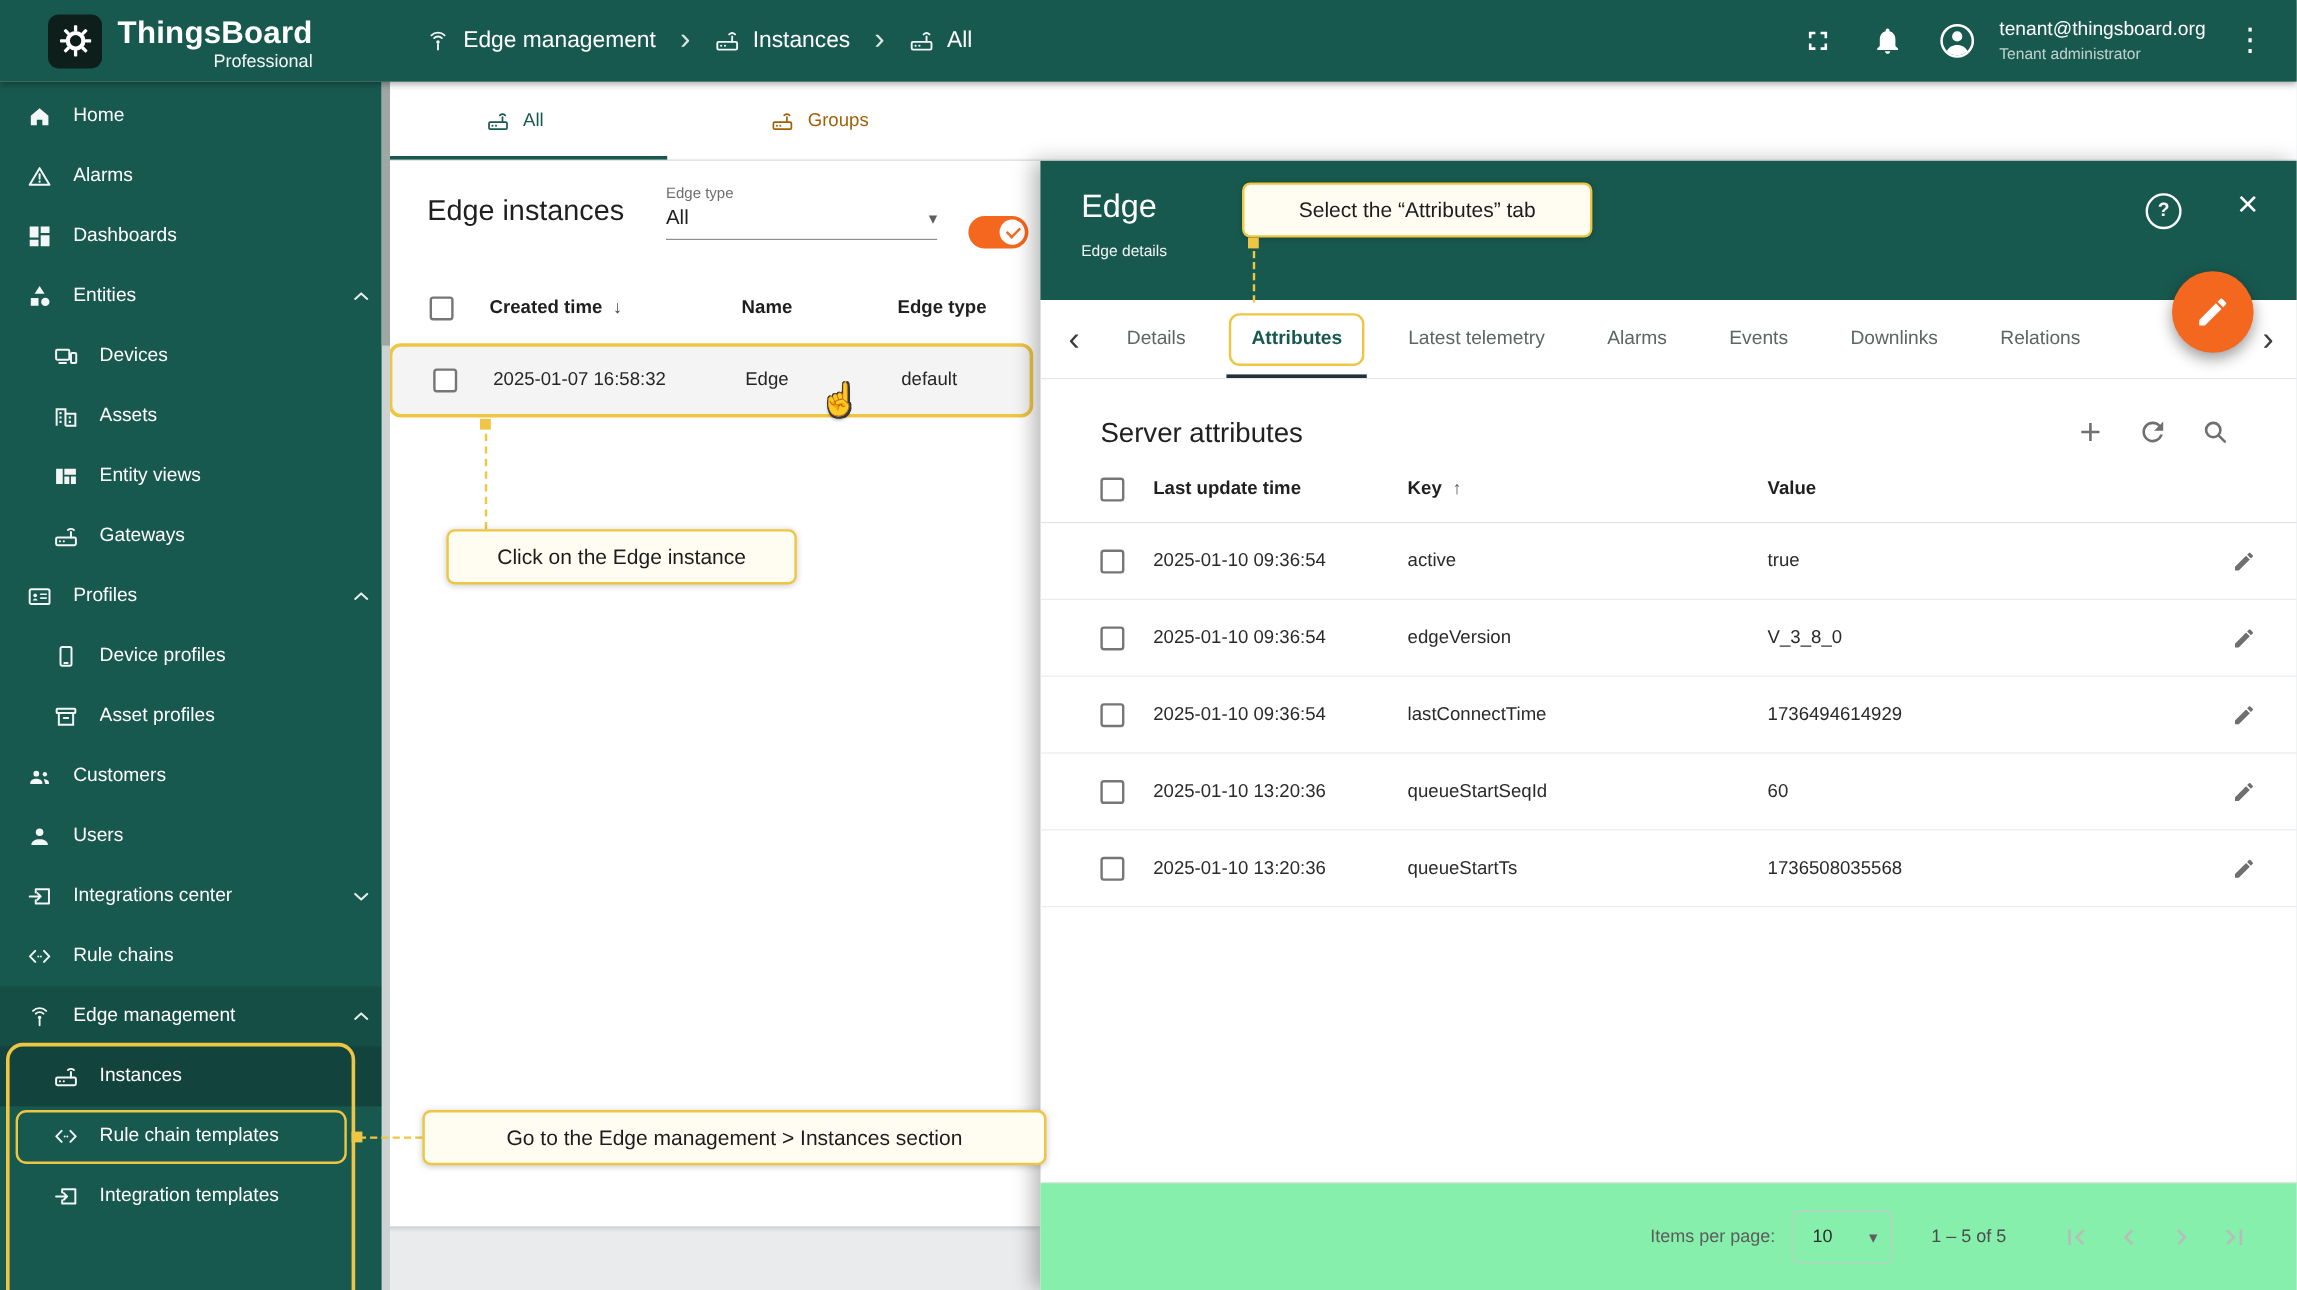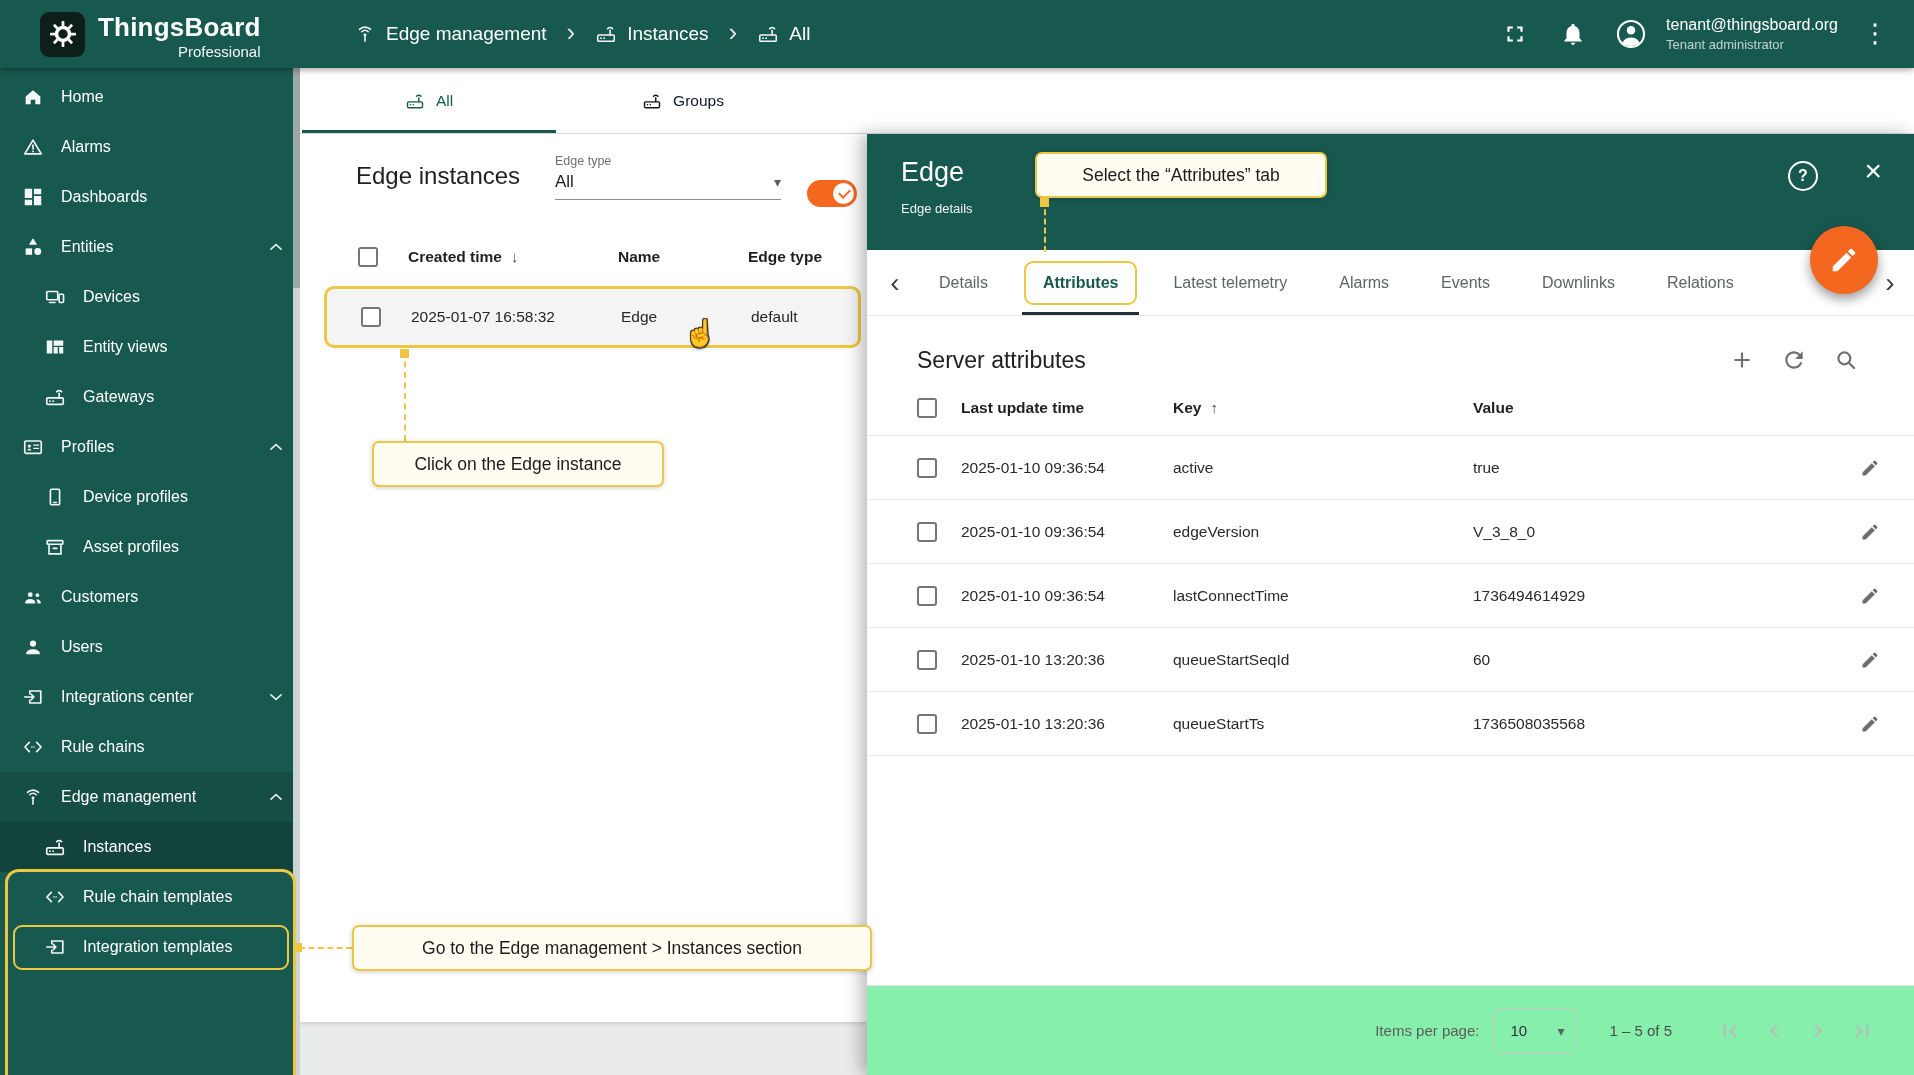--- a/index.html
+++ b/index.html
@@ -21,41 +21,41 @@
   .crumb{display:flex;align-items:center;gap:10px;padding:0 8px;cursor:pointer}
   .crumb-sep{font-size:26px;opacity:.85;padding:0 8px;line-height:1;margin-top:-4px}
   .top-right{margin-left:auto;display:flex;align-items:center;gap:24px}
   .icon-btn{width:34px;height:34px;display:flex;align-items:center;justify-content:center;cursor:pointer}
   .user-meta{line-height:1.35;margin-left:-6px}
   .user-email{font-size:16px}
   .user-role{font-size:13px;opacity:.72}
   .kebab{font-size:26px;width:26px;text-align:center;cursor:pointer}
 
   
-  .sidebar{position:absolute;left:0;top:68px;bottom:0;width:300px;background:var(--primary,#18594f);
+  .sidebar{position:absolute;left:0;top:68px;bottom:0;width:325px;background:var(--primary,#18594f);
     color:#fff;z-index:30;padding-top:4px;overflow:hidden}
   .sb-item{height:50px;display:flex;align-items:center;gap:17px;padding:0 14px 0 22px;
     font-size:16px;cursor:pointer;position:relative;white-space:nowrap}
   .sb-sub{padding-left:44px}
   .sb-ic{width:22px;height:22px;display:flex;flex:0 0 auto;opacity:.95}
   .sb-ic svg{width:22px;height:22px}
   .sb-label{flex:1;overflow:hidden;text-overflow:ellipsis}
   .sb-chev{width:20px;height:20px;opacity:.9;flex:0 0 auto}
   .badge{background:#fff;color:var(--primary,#18594f);font-size:11px;font-weight:bold;
     padding:3px 9px;border-radius:10px;letter-spacing:.4px;margin-right:6px}
   .sb-item.group-open{background:rgba(0,0,0,.12)}
   .sb-item.current{background:rgba(0,0,0,.24)}
   .sb-scrollbar{position:absolute;top:0;right:0;width:7px;height:100%;background:#ccd3d1}
   .sb-thumb{width:7px;height:220px;background:#9da7a4}
 
   
   .content{position:absolute;left:300px;top:68px;right:0;bottom:0;background:#e9ebed}
   .tabbar{height:66px;background:#fff;border-bottom:1px solid #e2e2e2;display:flex;padding-left:2px}
   .tab{width:254px;display:flex;align-items:center;justify-content:center;gap:11px;
-    font-size:15.5px;font-weight:500;color:#0f172a;position:relative;cursor:pointer}
+    font-size:15.5px;font-weight:500;color:#a16207;position:relative;cursor:pointer}
   .tab svg{width:20px;height:20px}
   .tab.active{color:var(--primary,#18594f)}
   .tab.active::after{content:"";position:absolute;left:0;right:0;bottom:0;height:3px;
     background:var(--primary,#18594f)}
 
   .list-card{position:absolute;left:0;top:66px;width:567px;height:888px;background:#fff;
     box-shadow:0 1px 4px rgba(0,0,0,.18)}
   .list-title{position:absolute;left:56px;top:28px;font-size:24px;font-weight:400;color:#1f1f1f}
   .filter{position:absolute;left:255px;top:20px;width:226px;border-bottom:1px solid #8f8f8f;
     padding-bottom:7px;cursor:pointer}
@@ -283,20 +283,29 @@
           <svg viewBox="0 0 24 24" fill="none" stroke="#fff" stroke-width="1.8" stroke-linecap="round">
             <rect x="3" y="6" width="12" height="9" rx="1"></rect>
             <path d="M6 18h6"></path>
             <rect x="16.5" y="9" width="4.8" height="9" rx="1"></rect>
           </svg>
         </span>
       <span class="sb-label">Devices</span>
     </div>
     <div class="sb-item sb-sub">
       <span class="sb-ic">
+          <svg viewBox="0 0 24 24" fill="none" stroke="#fff" stroke-width="1.8">
+            <path d="M3.5 20.5V5.5h8v15M11.5 9.5h9v11h-9"></path>
+            <path fill="#fff" stroke="none" d="M6 8h2v2H6zM6 12h2v2H6zM6 16h2v2H6zM14.5 12h2v2h-2zM14.5 16h2v2h-2z"></path>
+          </svg>
+        </span>
+      <span class="sb-label">Assets</span>
+    </div>
+    <div class="sb-item sb-sub">
+      <span class="sb-ic">
           <svg viewBox="0 0 24 24">
             <path fill="#fff" d="M3 5h6v14H3zM10.5 5H21v5.5H10.5zM10.5 12h4.5v7h-4.5zM16.5 12H21v7h-4.5z"></path>
           </svg>
         </span>
       <span class="sb-label">Entity views</span>
     </div>
     <div class="sb-item sb-sub">
       <span class="sb-ic">
           <svg viewBox="0 0 24 24" fill="none" stroke="#fff" stroke-width="1.8" stroke-linecap="round">
             <rect x="3" y="13" width="18" height="7" rx="1.3"></rect>

